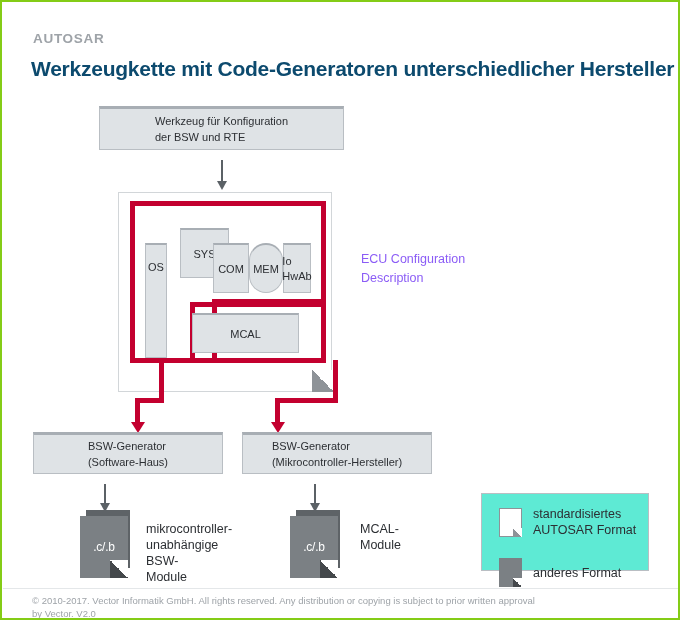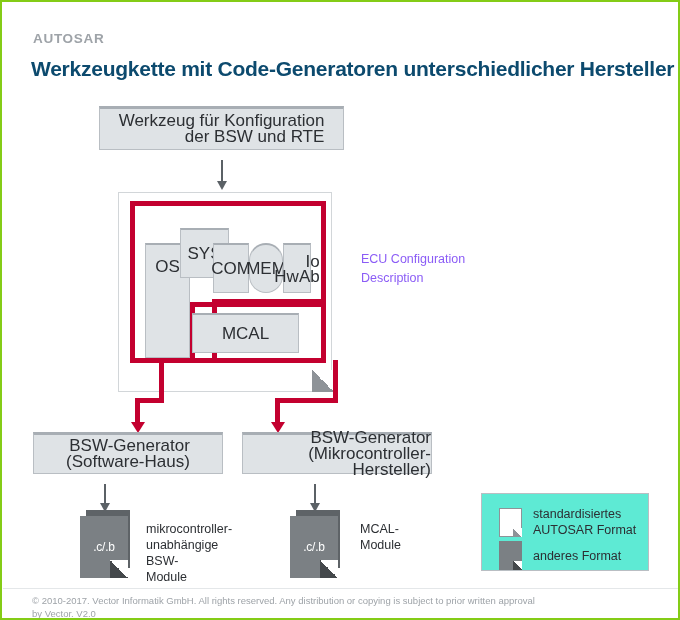--- a/index.html
+++ b/index.html
@@ -33,23 +33,23 @@
     white-space: nowrap;
   }
 
   
   .gbox {
     position: absolute;
     background: #dfe3e6;
     border: 1px solid #b9bec3;
     border-top: 3px solid #a8aeb4;
     display: flex; align-items: center; justify-content: center;
-    text-align: right;
+    text-align: left;
     color: #2c2f33;
-    font-size: 17px; line-height: 16px;
+    font-size: 11px; line-height: 16px;
   }
   .gbox.inner {
     border-top: 2px solid #a8aeb4;
   }
 
   
   #tool-box { left: 97px; top: 104px; width: 245px; height: 44px; }
 
   
   .garrow {
@@ -173,21 +173,21 @@
 
   <svg class="red-path" style="left:128px; top:199px;" width="196" height="162" viewBox="0 0 196 162">
     <path d="M2.5,2.5 H193.5 V100.5 H84.5 V159.5 H2.5 Z" fill="none" stroke="#c3002f" stroke-width="5"></path>
   </svg>
 
   <svg class="red-path" style="left:188px; top:300px;" width="136" height="61" viewBox="0 0 136 61">
     <rect x="2.5" y="2.5" width="131" height="56" fill="none" stroke="#c3002f" stroke-width="5"></rect>
   </svg>
 
 
-  <div class="gbox inner" style="left:143px; top:241px; width:45px; height:115px; align-items:flex-start; padding-top:14px;">
+  <div class="gbox inner" style="left:143px; top:241px; width:22px; height:115px; align-items:flex-start; padding-top:14px;">
     <span>OS</span>
   </div>
   <div class="gbox inner" style="left:178px; top:226px; width:49px; height:50px;">
     <span>SYS</span>
   </div>
   <div class="gbox inner" style="left:211px; top:241px; width:36px; height:50px;">
     <span>COM</span>
   </div>
   <div class="gbox inner" style="left:247px; top:241px; width:34px; height:50px;border-radius:17px;">
     <span>MEM</span>
@@ -262,21 +262,21 @@
     <div class="lg-row" style="left:17px; top:12px;">
       <div class="lg-icon white">
         <div class="body"></div>
           <div class="fold"></div>
       </div>
       <div class="lg-text">
         <div>standardisiertes</div>
         <div>AUTOSAR Format</div>
       </div>
     </div>
-    <div class="lg-row" style="left:17px; top:47px;">
+    <div class="lg-row" style="left:17px; top:64px;">
       <div class="lg-icon gray">
         <div class="body"></div>
           <div class="fold"></div>
       </div>
       <div class="lg-text">
         <div>anderes Format</div>
       </div>
     </div>
   </div>
 

